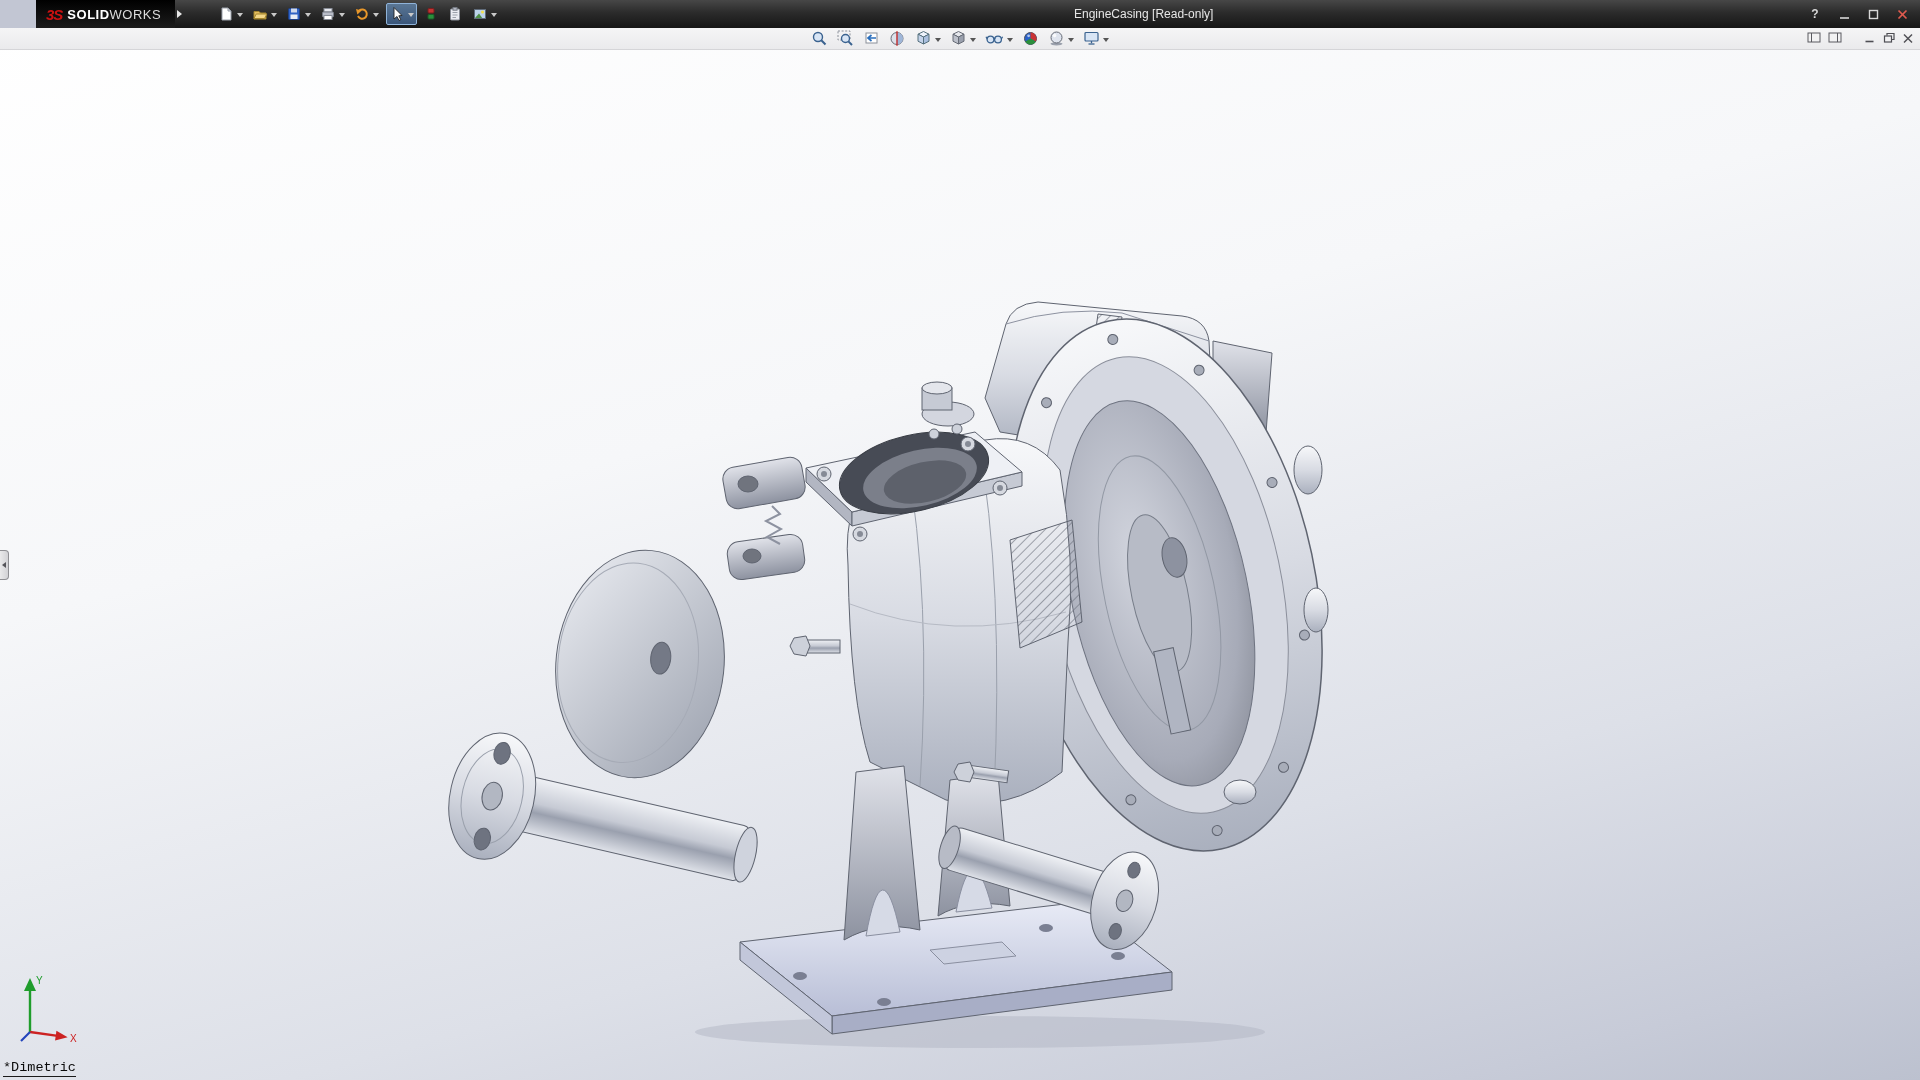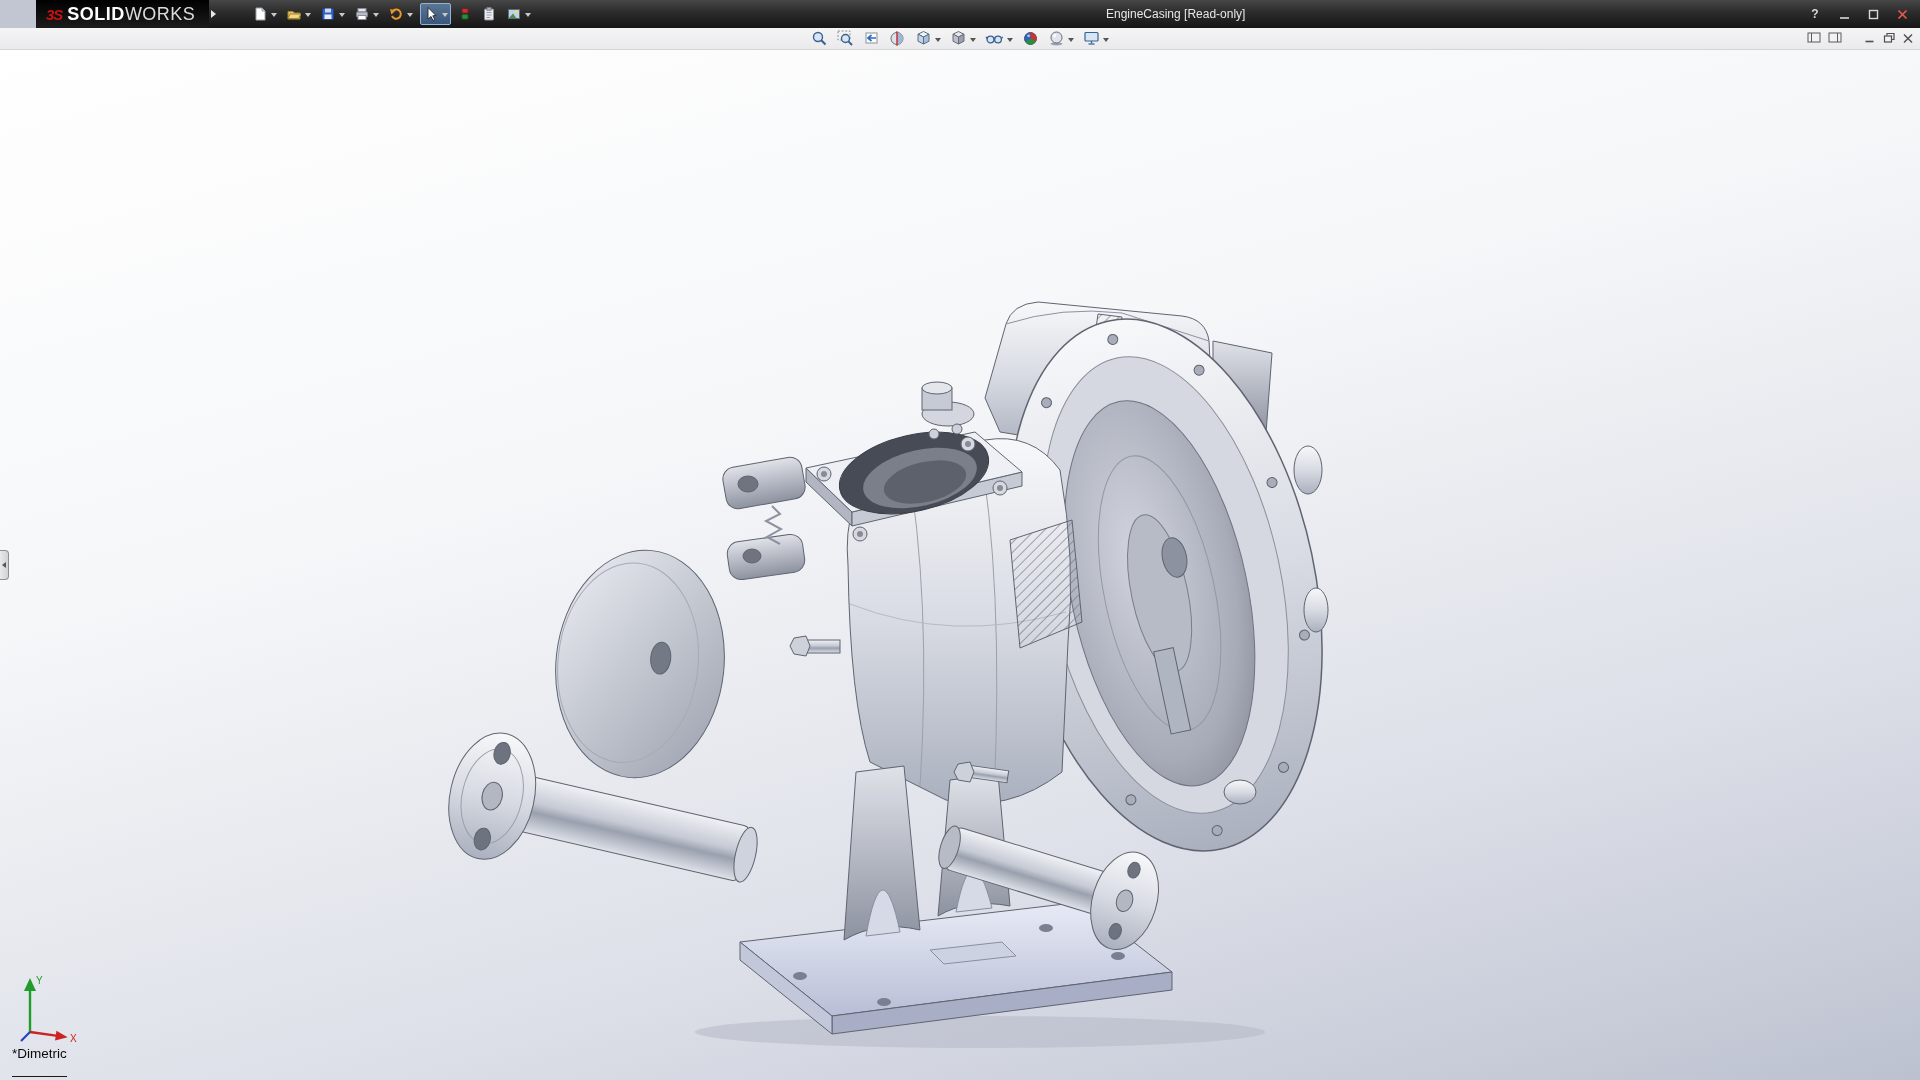--- a/index.html
+++ b/index.html
@@ -4,48 +4,48 @@
 <style>
   * { margin:0; padding:0; box-sizing:border-box; }
   html,body { width:1920px; height:1080px; overflow:hidden; }
   body { font-family:"Liberation Sans", sans-serif; user-select:none; background:#c2c6d3; }
   .app { position:relative; width:1920px; height:1080px; }
 
   
   .titlebar { position:relative; height:28px; background:linear-gradient(180deg,#474747 0%,#2b2b2b 45%,#161616 100%); display:flex; align-items:center;margin-left:36px; }
   .logo { display:flex; align-items:center; gap:5px; height:100%; padding:0 14px 0 10px; background:linear-gradient(180deg,#000,#1c1c1c); }
   .logo-mark { color:#cc1111; font-weight:bold; font-style:italic; font-size:15px; letter-spacing:-1px; }
-  .brand { color:#fff; font-size:18px; letter-spacing:.5px; }
+  .brand { color:#fff; font-size:13px; letter-spacing:.5px; }
   .brand b { font-weight:bold; }
   .brand .light { font-weight:normal; color:#dcdcdc; }
   .menu-expand { width:0; height:0; border-top:4px solid transparent; border-bottom:4px solid transparent; border-left:5px solid #e8e8e8; margin-left:2px; }
   .tb { display:flex; align-items:center; gap:5px; margin-left:34px; }
   .tbtn { display:flex; align-items:center; height:22px; padding:1px 2px; border-radius:2px; }
   .tbtn.sel { border:1px solid #8fb3d9; background:linear-gradient(180deg,#5a7694,#3a567a); }
   .caret { width:0; height:0; border-left:3px solid transparent; border-right:3px solid transparent; border-top:4px solid #c9c9c9; margin-left:3px; margin-top:2px; }
-  .wtitle { position:absolute; left:1070px; top:0; line-height:28px; font-size:12px; color:#e6e6e6; }
+  .wtitle { position:absolute; left:1038px; top:0; line-height:28px; font-size:12px; color:#e6e6e6; }
   .wbtns { position:absolute; right:10px; top:0; height:100%; display:flex; align-items:center; gap:13px; }
   .wbtn { display:flex; align-items:center; justify-content:center; width:16px; height:16px; color:#d8d8d8; font-size:12px; font-weight:bold; cursor:default; }
 
   
   .viewport { position:relative; width:1920px; height:1052px; background:linear-gradient(165deg,#ffffff 0%,#f6f7f9 38%,#dde0e8 72%,#c7cbd8 92%,#bcc1cf 100%); overflow:hidden; }
   .hudband { position:absolute; top:0; left:0; width:100%; height:22px; background:linear-gradient(180deg,#f5f5f6,#eaeaec); border-bottom:1px solid #d5d5d8; z-index:3; display:flex; align-items:center; }
   .hud { position:absolute; left:50%; transform:translateX(-50%); display:flex; align-items:center; gap:7px; }
   .hudbtn { display:flex; align-items:center; height:20px; padding:0 1px; }
   .hud .caret { border-top-color:#555; }
   .docbtns { position:absolute; right:6px; display:flex; align-items:center; gap:7px; }
   .docbtns .grp-gap { width:8px; }
 
   .model { position:absolute; top:0; left:0; z-index:1; }
 
   .sidetab { position:absolute; left:0; top:522px; width:9px; height:30px; background:linear-gradient(90deg,#e9e9ea,#d2d2d5); border:1px solid #8f8f93; border-left:none; border-radius:0 4px 4px 0; z-index:3; display:flex; align-items:center; justify-content:center; }
   .sidetab i { width:0; height:0; border-top:3px solid transparent; border-bottom:3px solid transparent; border-right:4px solid #55555a; }
 
   .triad { position:absolute; left:8px; bottom:28px; z-index:3; }
-  .orient { position:absolute; left:12px; bottom:3px; z-index:3; font-size:13.5px; color:#0a0a0a; border-bottom:1px solid #1a1a1a; padding-bottom:15px; }
+  .orient { position:absolute; left:3px; bottom:3px; z-index:3; font-size:13.5px; color:#0a0a0a; border-bottom:1px solid #1a1a1a; padding-bottom:1px;font-family:Liberation Mono, monospace; }
 </style>
 </head>
 <body>
 
 <div class="app">
 
   <div class="titlebar">
     <div class="logo">
       <span class="logo-mark">3S</span>
       <span class="brand"><b>SOLID</b><span class="light">WORKS</span></span>

